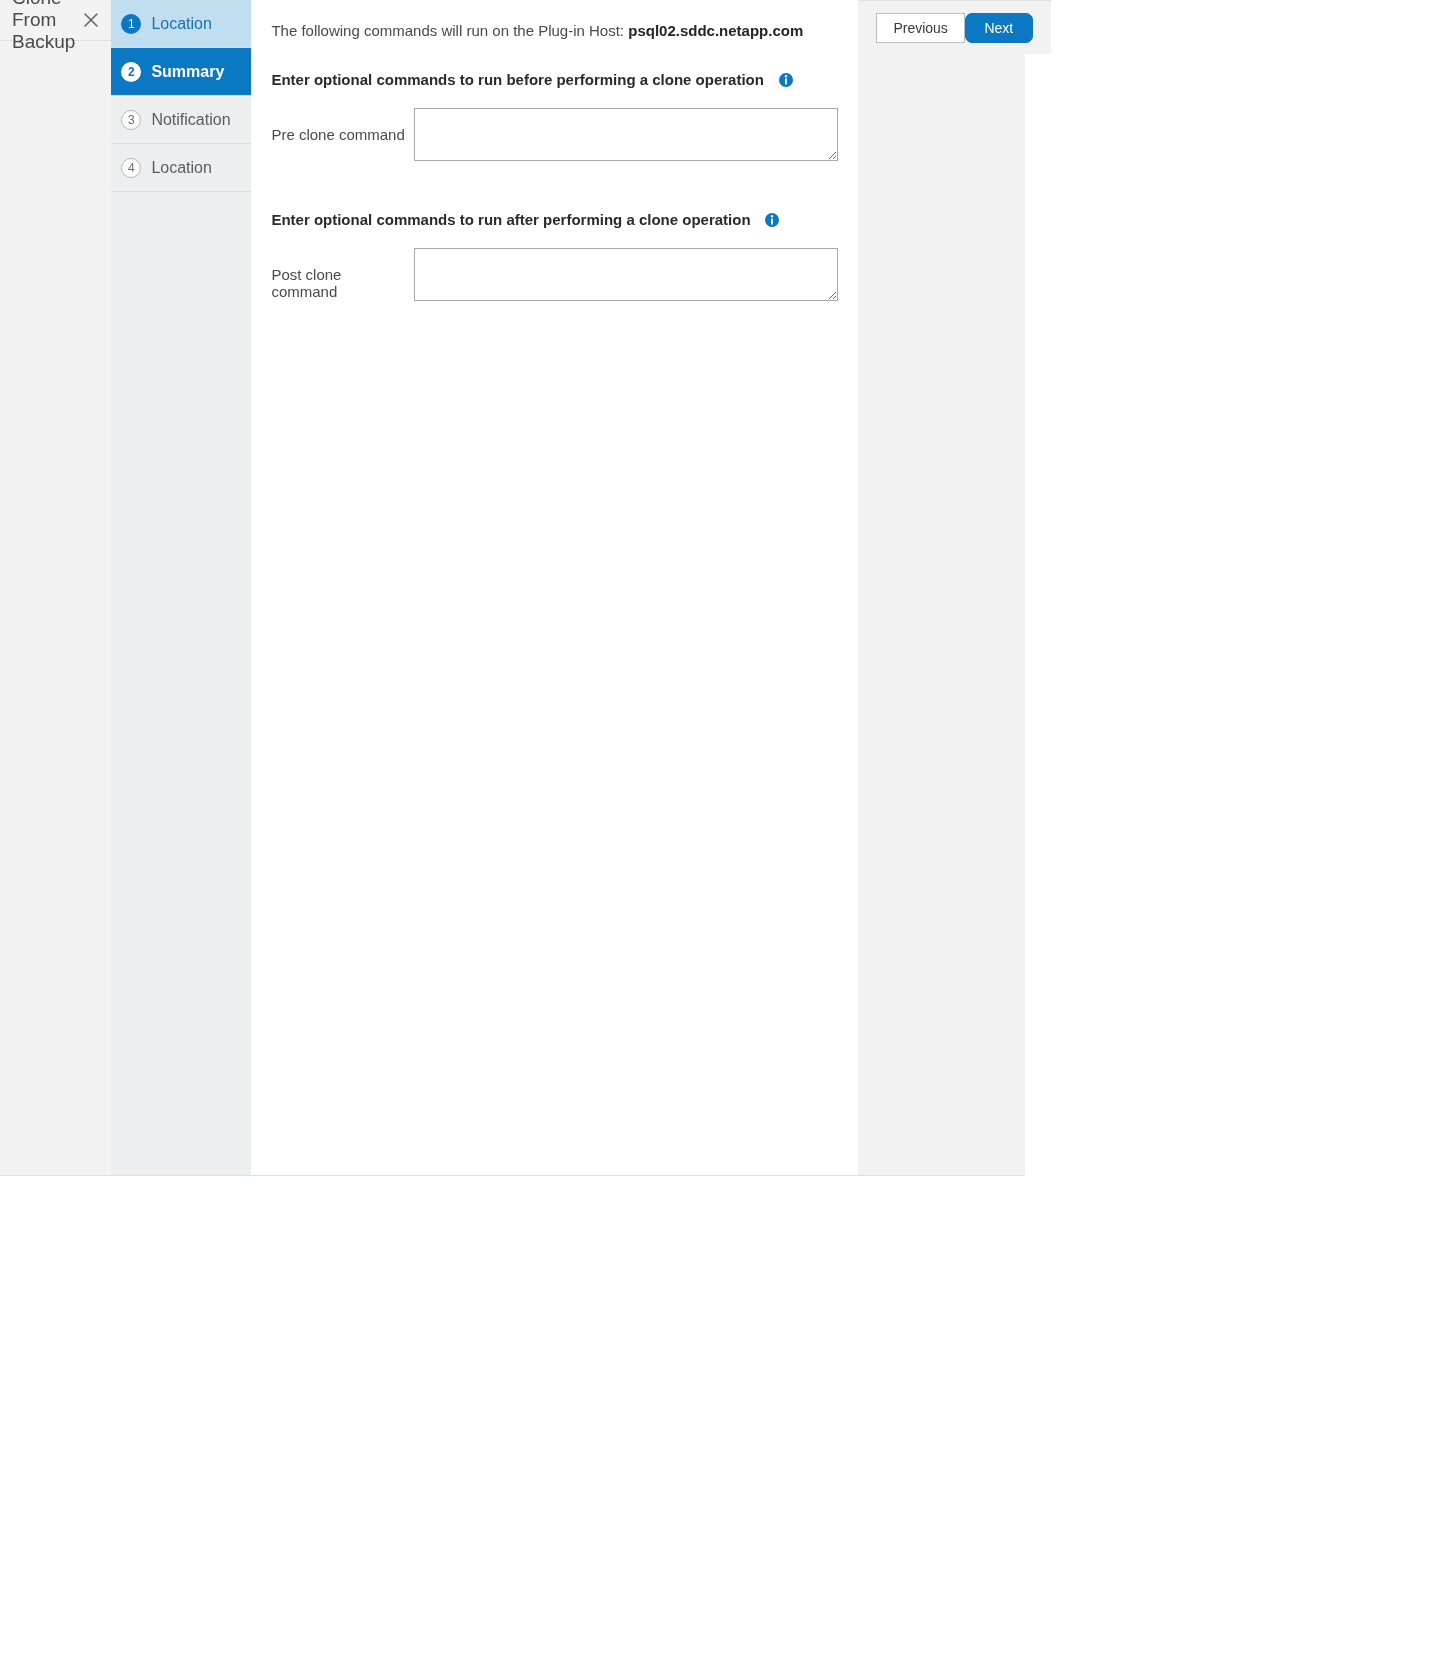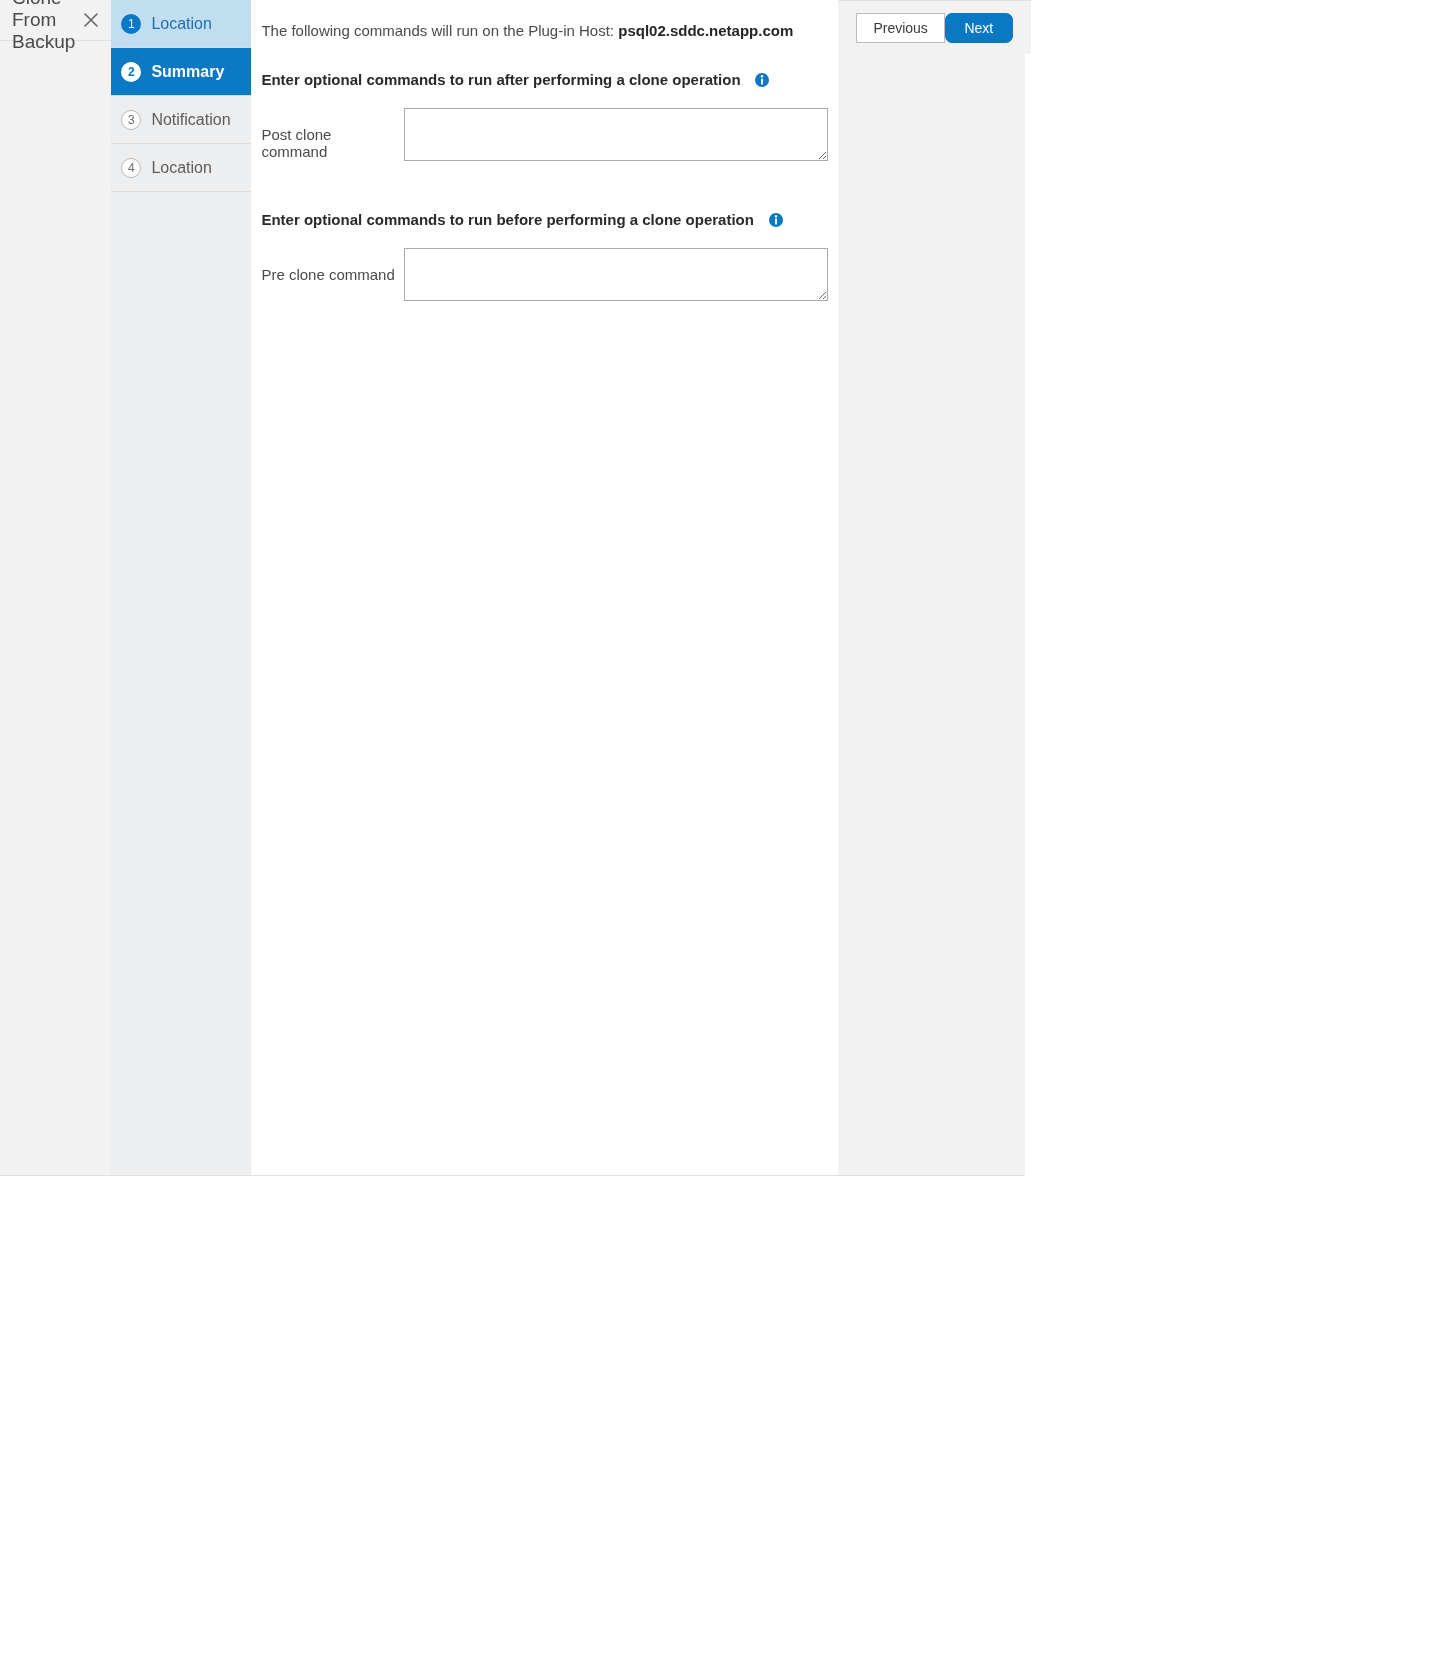--- a/index.html
+++ b/index.html
@@ -91,21 +91,21 @@
       background: #ffffff;
       color: #0a78c2;
       font-weight: bold;
     }
     .step-active .label { font-weight: 600; }
     .step-pending { background: #edeeef; }
     
     .main {
       flex: 1 1 auto;
       background: #ffffff;
-      padding: 22px 10px;
+      padding: 22px 20px;
       overflow: auto;
     }
     .intro {
       color: #4a4a4a;
       font-size: 15px;
       margin-bottom: 32px;
     }
     .intro .host { font-weight: 700; color: #262626; }
     .section-title {
       font-size: 15px;
@@ -201,51 +201,51 @@
       </div>
       <div class="step step-pending">
         <span class="badge">4</span>
         <span class="label">Location</span>
       </div>
     </div>
 
     <div class="main">
       <div class="intro">
         <span>The following commands will run on the Plug-in Host: </span><span class="host">psql02.sddc.netapp.com</span>
+      </div>
+
+      <div>
+        <span class="section-title">Enter optional commands to run before performing a clone operation</span>
+        <span class="info-icon">
+          <svg viewBox="0 0 16 16">
+              <circle cx="8" cy="8" r="7" fill="#0a78c2"></circle>
+              <rect x="7.1" y="6.5" width="1.8" height="6" fill="#fff"></rect>
+              <circle cx="8" cy="4.2" r="1.2" fill="#fff"></circle>
+            </svg>
+        </span>
+        <div class="field-row">
+          <div class="field-label">Pre clone command</div>
+          <textarea value="" style=""></textarea>
+        </div>
       </div>
 
       <div>
         <span class="section-title">Enter optional commands to run after performing a clone operation</span>
         <span class="info-icon">
           <svg viewBox="0 0 16 16">
               <circle cx="8" cy="8" r="7" fill="#0a78c2"></circle>
               <rect x="7.1" y="6.5" width="1.8" height="6" fill="#fff"></rect>
               <circle cx="8" cy="4.2" r="1.2" fill="#fff"></circle>
             </svg>
         </span>
         <div class="field-row">
           <div class="field-label">Post clone command</div>
           <textarea value="" style=""></textarea>
         </div>
       </div>
-
-      <div>
-        <span class="section-title">Enter optional commands to run before performing a clone operation</span>
-        <span class="info-icon">
-          <svg viewBox="0 0 16 16">
-              <circle cx="8" cy="8" r="7" fill="#0a78c2"></circle>
-              <rect x="7.1" y="6.5" width="1.8" height="6" fill="#fff"></rect>
-              <circle cx="8" cy="4.2" r="1.2" fill="#fff"></circle>
-            </svg>
-        </span>
-        <div class="field-row">
-          <div class="field-label">Pre clone command</div>
-          <textarea value="" style=""></textarea>
-        </div>
-      </div>
     </div>
   </div>
 
   <div class="dlg-footer">
     <button class="btn">Previous</button>
     <button class="btn btn-primary">Next</button>
   </div>
 </div>
 
 </body></html>

